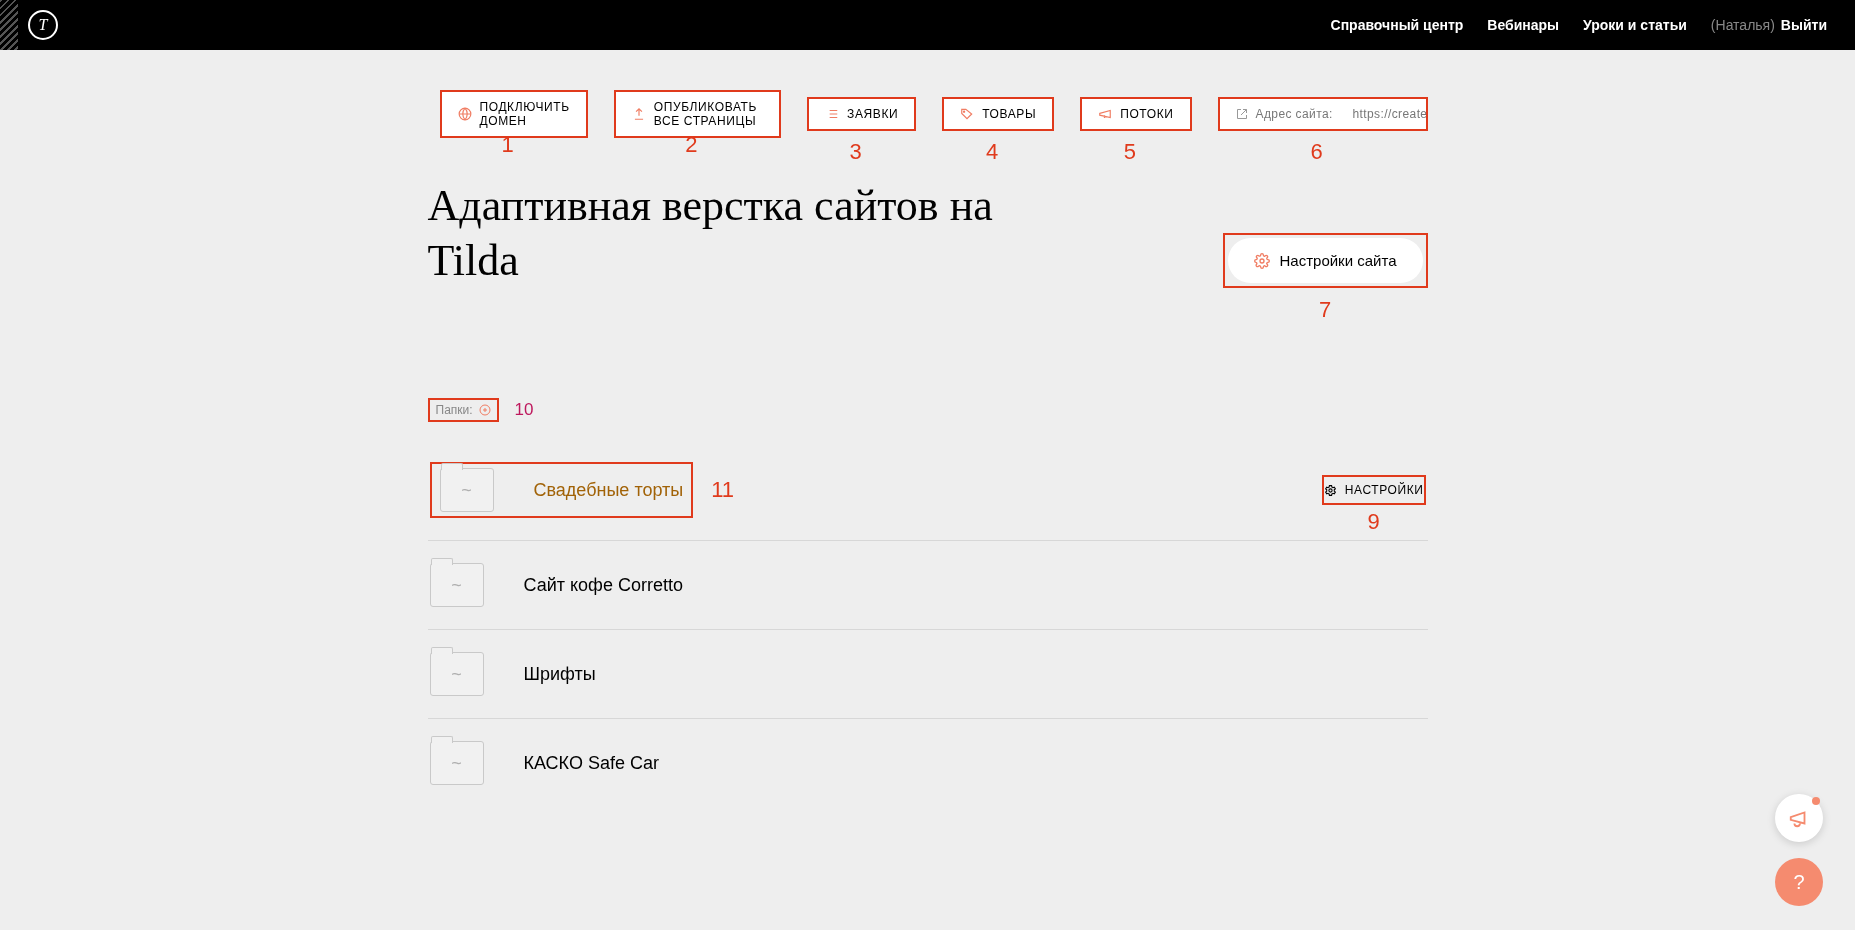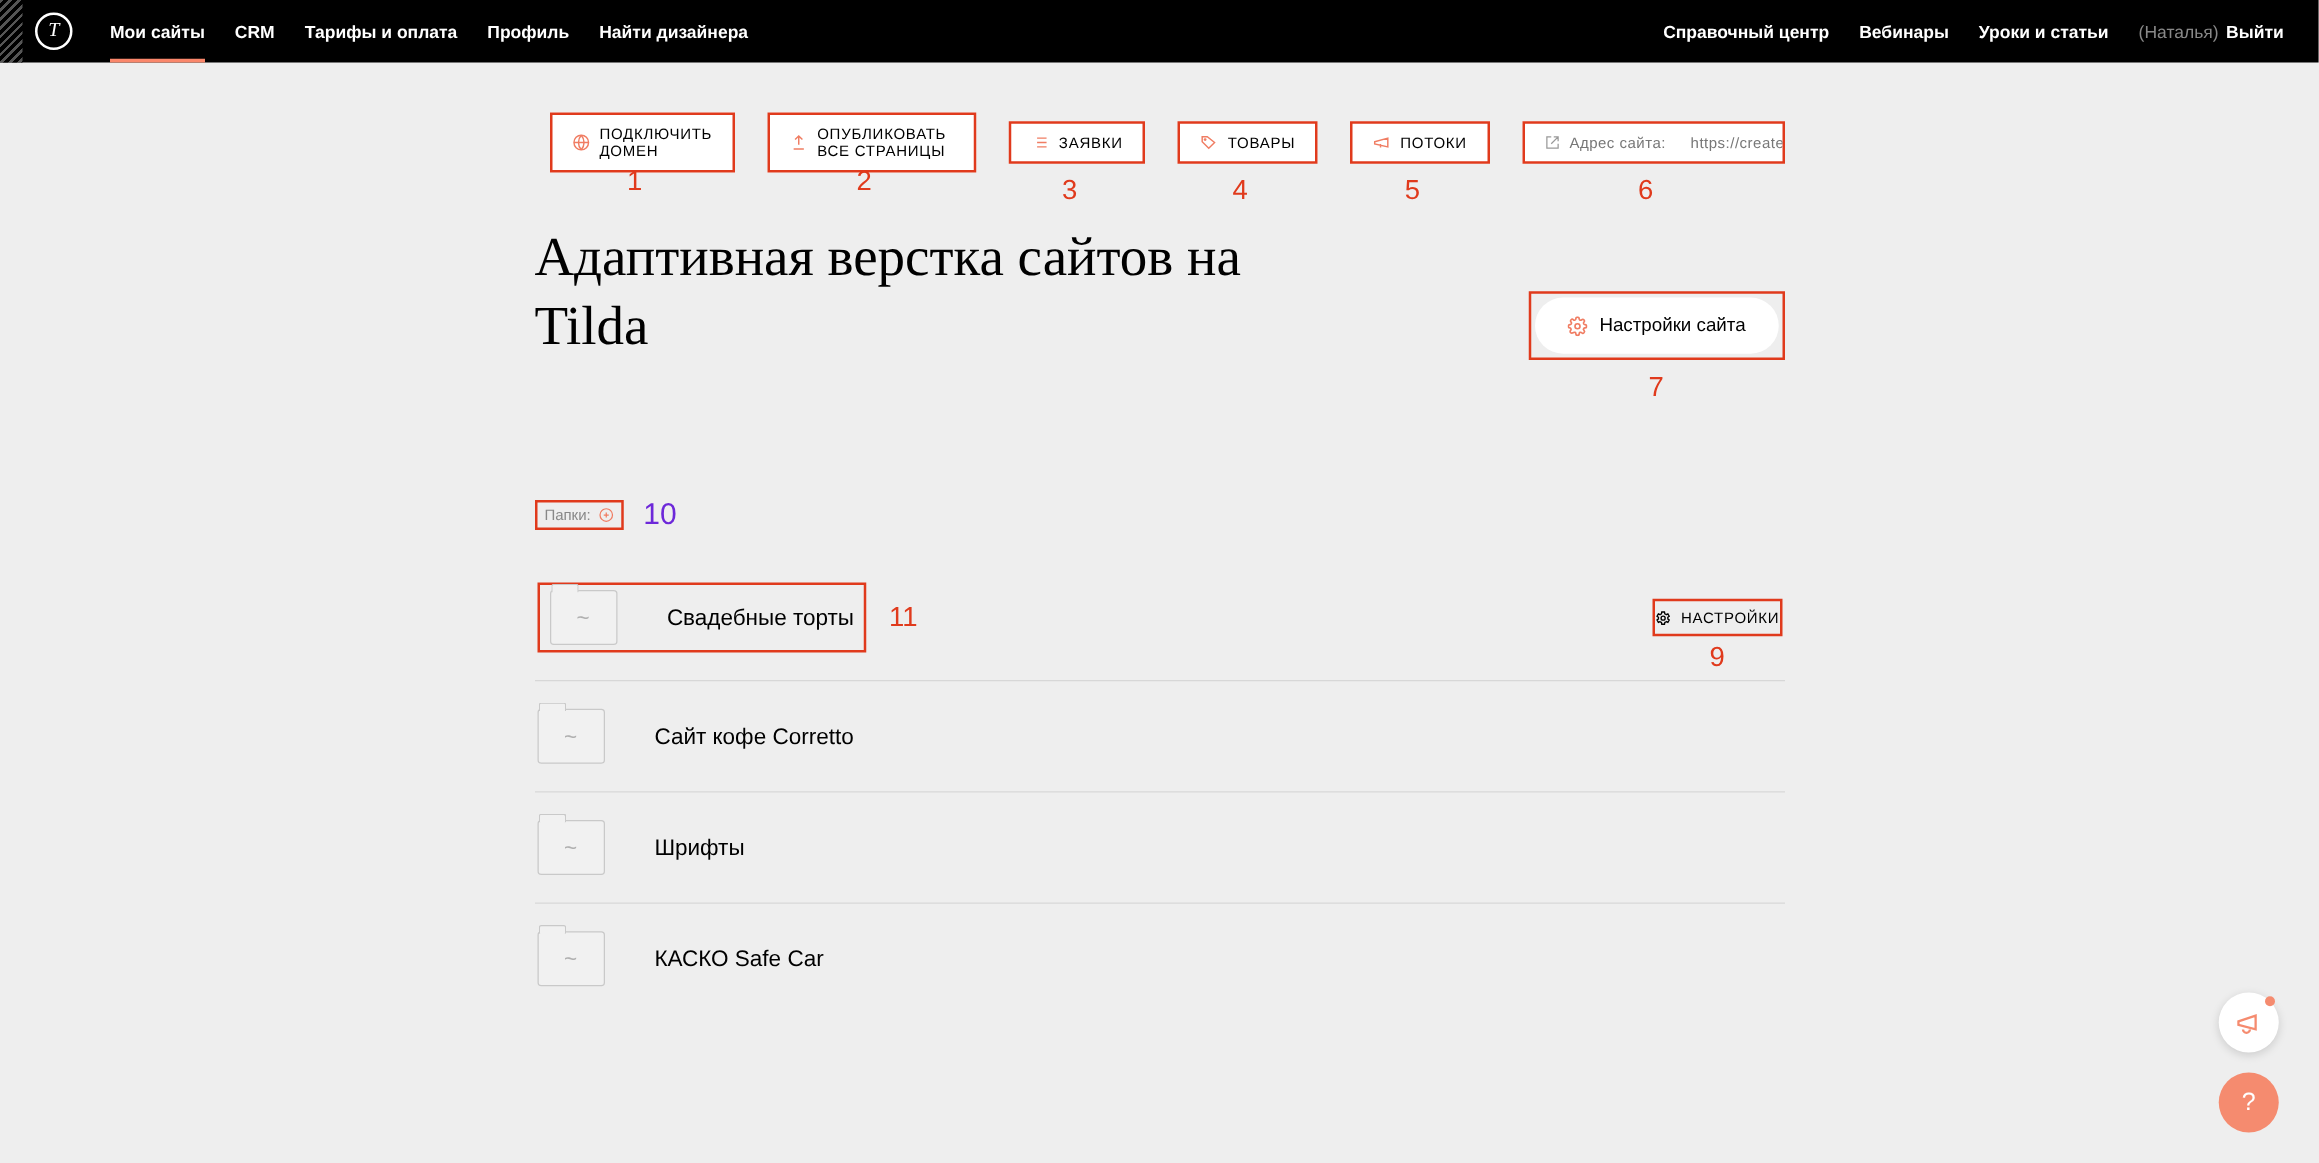--- a/index.html
+++ b/index.html
@@ -119,21 +119,21 @@
 
   
   .folders-row { display:flex; align-items:center; gap:16px; margin-top: 110px;}
   .folders-chip {
     border:2px solid #e03a1c;
     padding: 3px 6px;
     font-size: 12px; color:#888;
     display:flex; align-items:center; gap:6px;
   }
   .folders-chip .ic { color:#f07d63; }
-  .lbl10 { color:#6d28d9; font-size:24px; font-weight:500; }
+  .lbl10 { color:#be185d; font-size:17px; font-weight:500; }
 
   
   .list { margin-top: 18px; }
   .folder-row {
     display:flex; align-items:center; justify-content:space-between;
     padding: 22px 2px;
     border-bottom: 1px solid #d7d7d7;
   }
   .folder-left { display:flex; align-items:center; gap: 40px; }
   .folder-icon-box {
@@ -143,21 +143,21 @@
     display:flex; align-items:center; justify-content:center;
     color:#b0b0b0; font-size:18px; font-weight:300;
   }
   .folder-icon-box::before {
     content:""; position:absolute; top:-6px; left:0;
     width:20px; height:6px; background:#f1f1f1;
     border:1px solid #c9c9c9; border-bottom:none;
     border-top-left-radius:2px; border-top-right-radius:2px;
   }
   .folder-name { font-size:18px; color:#000; cursor:pointer; }
-  .folder-row.active .folder-name { color:#000000; }
+  .folder-row.active .folder-name { color:#a16207; }
   .folder-row.active .folder-icon-box { }
 
   .folder-row-box-outer { border:2px solid #e03a1c; padding:4px 8px; display:inline-flex; align-items:center; gap:40px;}
   .lbl11 { color:#e03a1c; font-size:22px; font-weight:500; margin-left:18px; }
 
   .settings-chip {
     border:2px solid #e03a1c;
     padding:6px 0;
     font-size:12px; letter-spacing:.6px;
     display:flex; align-items:center; gap:8px;
@@ -185,27 +185,20 @@
   svg { display:block; }
 </style>
 </head>
 <body>
 
 <div class="header">
   <div class="header-pattern"></div>
   <div class="logo-circle">
       <span>T</span>
     </div>
-  <div class="nav-left">
-    <div class="nav-item active">Мои сайты</div>
-    <div class="nav-item">CRM</div>
-    <div class="nav-item">Тарифы и оплата</div>
-    <div class="nav-item">Профиль</div>
-    <div class="nav-item">Найти дизайнера</div>
-  </div>
   <div class="nav-right">
     <div class="nav-item">Справочный центр</div>
     <div class="nav-item">Вебинары</div>
     <div class="nav-item">Уроки и статьи</div>
     <div style="display:flex;align-items:center;gap:6px;">
       <span class="nav-user-grey">(Наталья)</span>
       <span class="nav-logout nav-item" style="padding:0">Выйти</span>
     </div>
   </div>
 </div>

